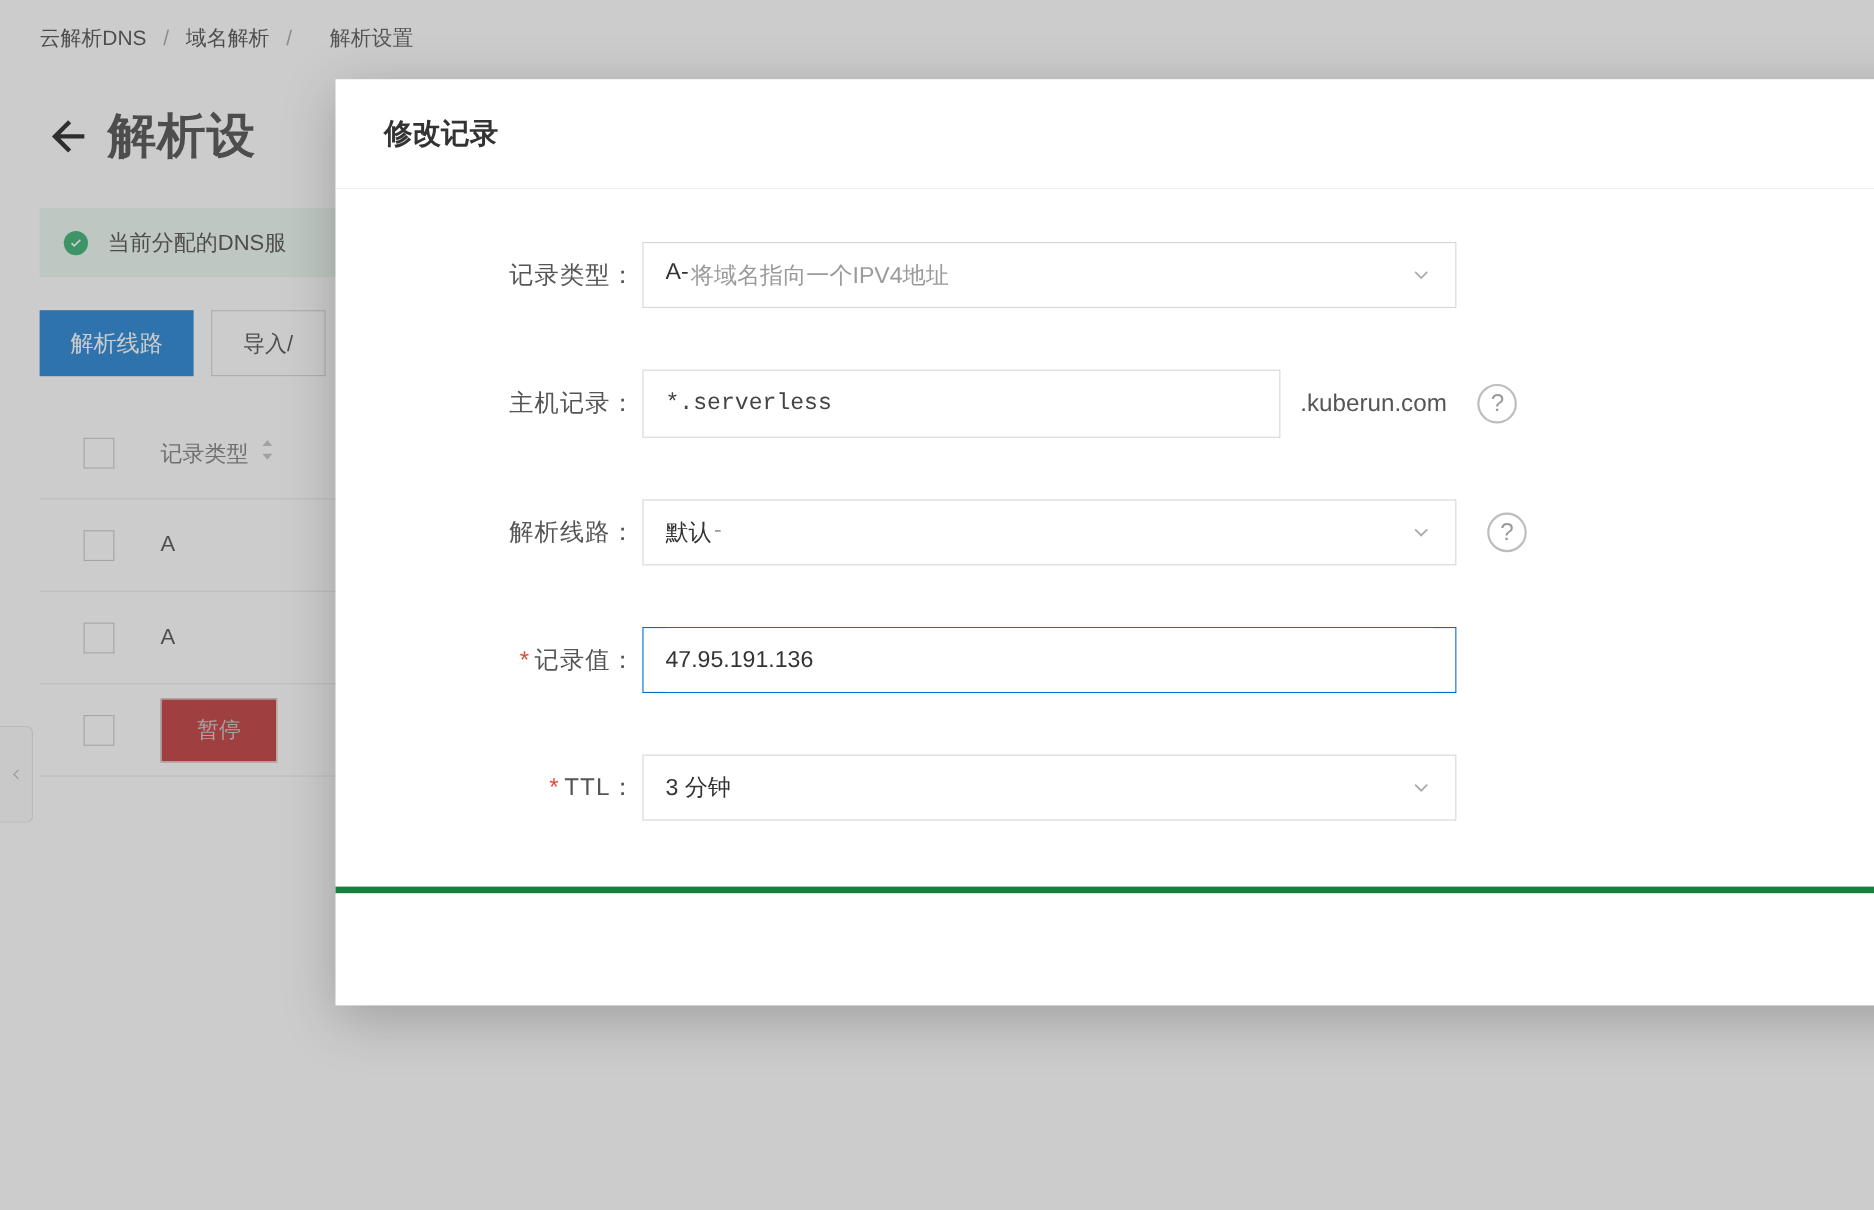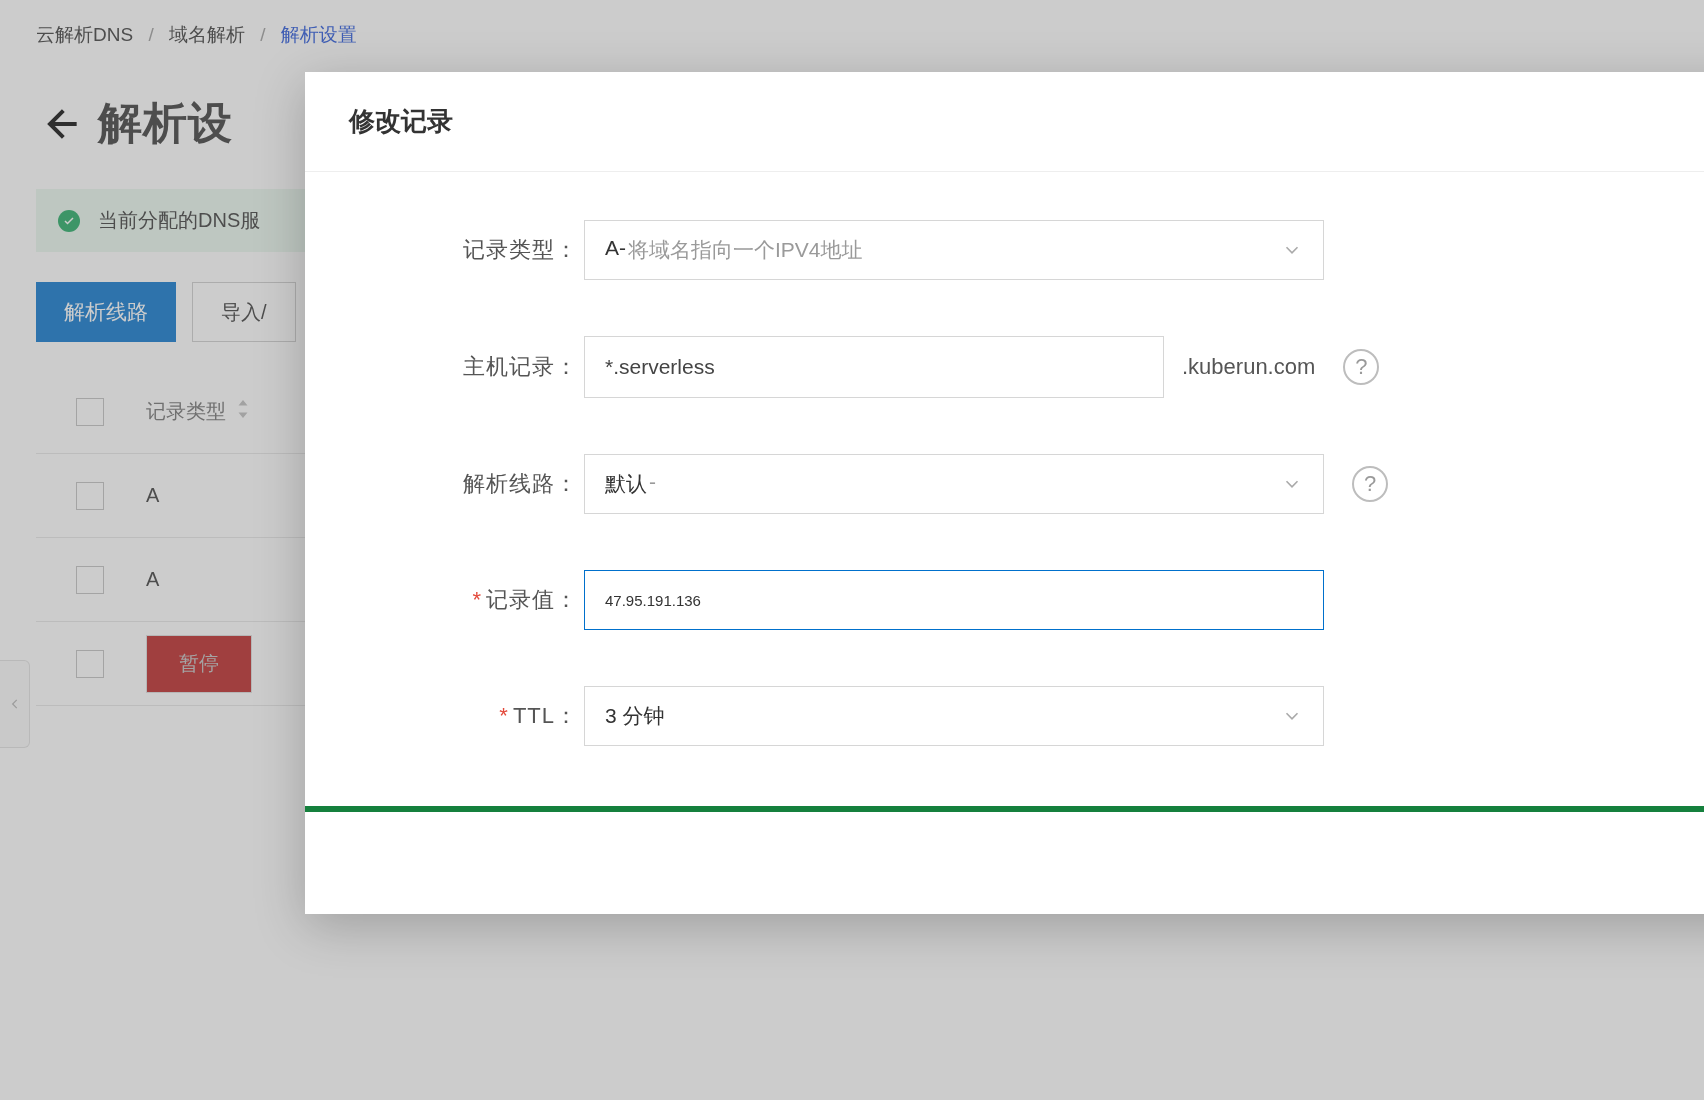--- a/index.html
+++ b/index.html
@@ -3,21 +3,21 @@
 <meta charset="utf-8">
 <style>
   * { box-sizing: border-box; margin: 0; padding: 0; }
   html, body { width: 1704px; height: 1100px; font-family: "PingFang SC","Microsoft YaHei",Arial,sans-serif; color:#333; background:#fff; overflow:hidden; }
 
   
   .page { width:1704px; height:1100px; position:relative; }
   .breadcrumb { padding:22px 0 0 36px; font-size:19px; color:#333; }
   .breadcrumb span { color:#333; }
   .breadcrumb .sep { color:#999; margin:0 10px; }
-  .breadcrumb .last { color:#1d4ed8; }
+  .breadcrumb .last { color:#404040;margin-left:19px; }
 
   .title-row { display:flex; align-items:center; padding:46px 0 0 36px; }
   .back-arrow { width:48px; height:48px; display:flex; align-items:center; justify-content:center; margin-right:14px; cursor:pointer; }
   .back-arrow svg { width:40px; height:40px; stroke:#000; stroke-width:2.4; fill:none; }
   .page-title { font-size:44px; font-weight:700; letter-spacing:1px; }
 
   .notice { margin:36px 36px 0 36px; background:#e9f7ed; display:flex; align-items:center; padding:18px 22px; font-size:20px; color:#333; }
   .notice .dot { width:22px; height:22px; background:#19a75d; border-radius:50%; margin-right:18px; display:flex; align-items:center; justify-content:center; }
   .notice .dot svg { width:12px; height:12px; fill:#fff; }
 
@@ -54,25 +54,25 @@
   .row { display:flex; align-items:center; margin-top:56px; }
   .row:first-child { margin-top:18px; }
   .lbl { width:225px; text-align:right; font-size:22px; color:#555; padding-right:6px; letter-spacing:1px; }
   .lbl .req { color:#e34a3c; margin-right:4px; }
   .field { flex:0 0 740px; }
   .sel, .inp { width:100%; height:60px; border:1px solid #d6d6d6; background:#fff; font-size:21px; padding:0 20px; display:flex; align-items:center; justify-content:space-between; color:#333; cursor:pointer; }
   .sel .placeholder, .sel .ph2 { color:#9a9a9a;text-align:right; }
   .sel svg { width:22px; height:22px; stroke:#aaa; fill:none; stroke-width:1.8; }
   .sel-text { display:flex; gap:2px; flex:1; overflow:hidden; white-space:nowrap; }
   .host-field { flex:0 0 580px; }
-  .host-inp { width:100%; height:62px; border:1px solid #d6d6d6; padding:0 20px; font-size:21px; color:#444; }
+  .host-inp { width:100%; height:62px; border:1px solid #d6d6d6; padding:0 20px; font-size:21px; color:#444;font-family:Liberation Mono, monospace; }
   .suffix { font-size:22px; color:#555; margin-left:18px; }
   .help { width:36px; height:36px; border:2px solid #bdbdbd; border-radius:50%; margin-left:28px; display:flex; align-items:center; justify-content:center; color:#9a9a9a; font-size:22px; cursor:pointer; }
   .inp-focus { border:1.6px solid #0070cc; color:#333; }
-  .inp-focus input { border:none; outline:none; width:100%; height:100%; font-size:15px; color:#333; }
+  .inp-focus input { border:none; outline:none; width:100%; height:100%; font-size:21px; color:#333; }
 
   .modal-foot { border-top:6px solid #15803d; display:flex; justify-content:flex-end; gap:20px; padding:22px 40px 22px 40px; }
   .btn-cancel { height:58px; padding:0 34px; font-size:22px; border:1px solid #d6d6d6; background:#fff; color:#333; cursor:pointer; letter-spacing:6px; }
   .btn-ok { height:58px; padding:0 34px; font-size:22px; border:none; background:#0070cc; color:#fff; cursor:pointer; letter-spacing:6px; }
 </style>
 </head>
 <body>
 
 <div class="page">
 

